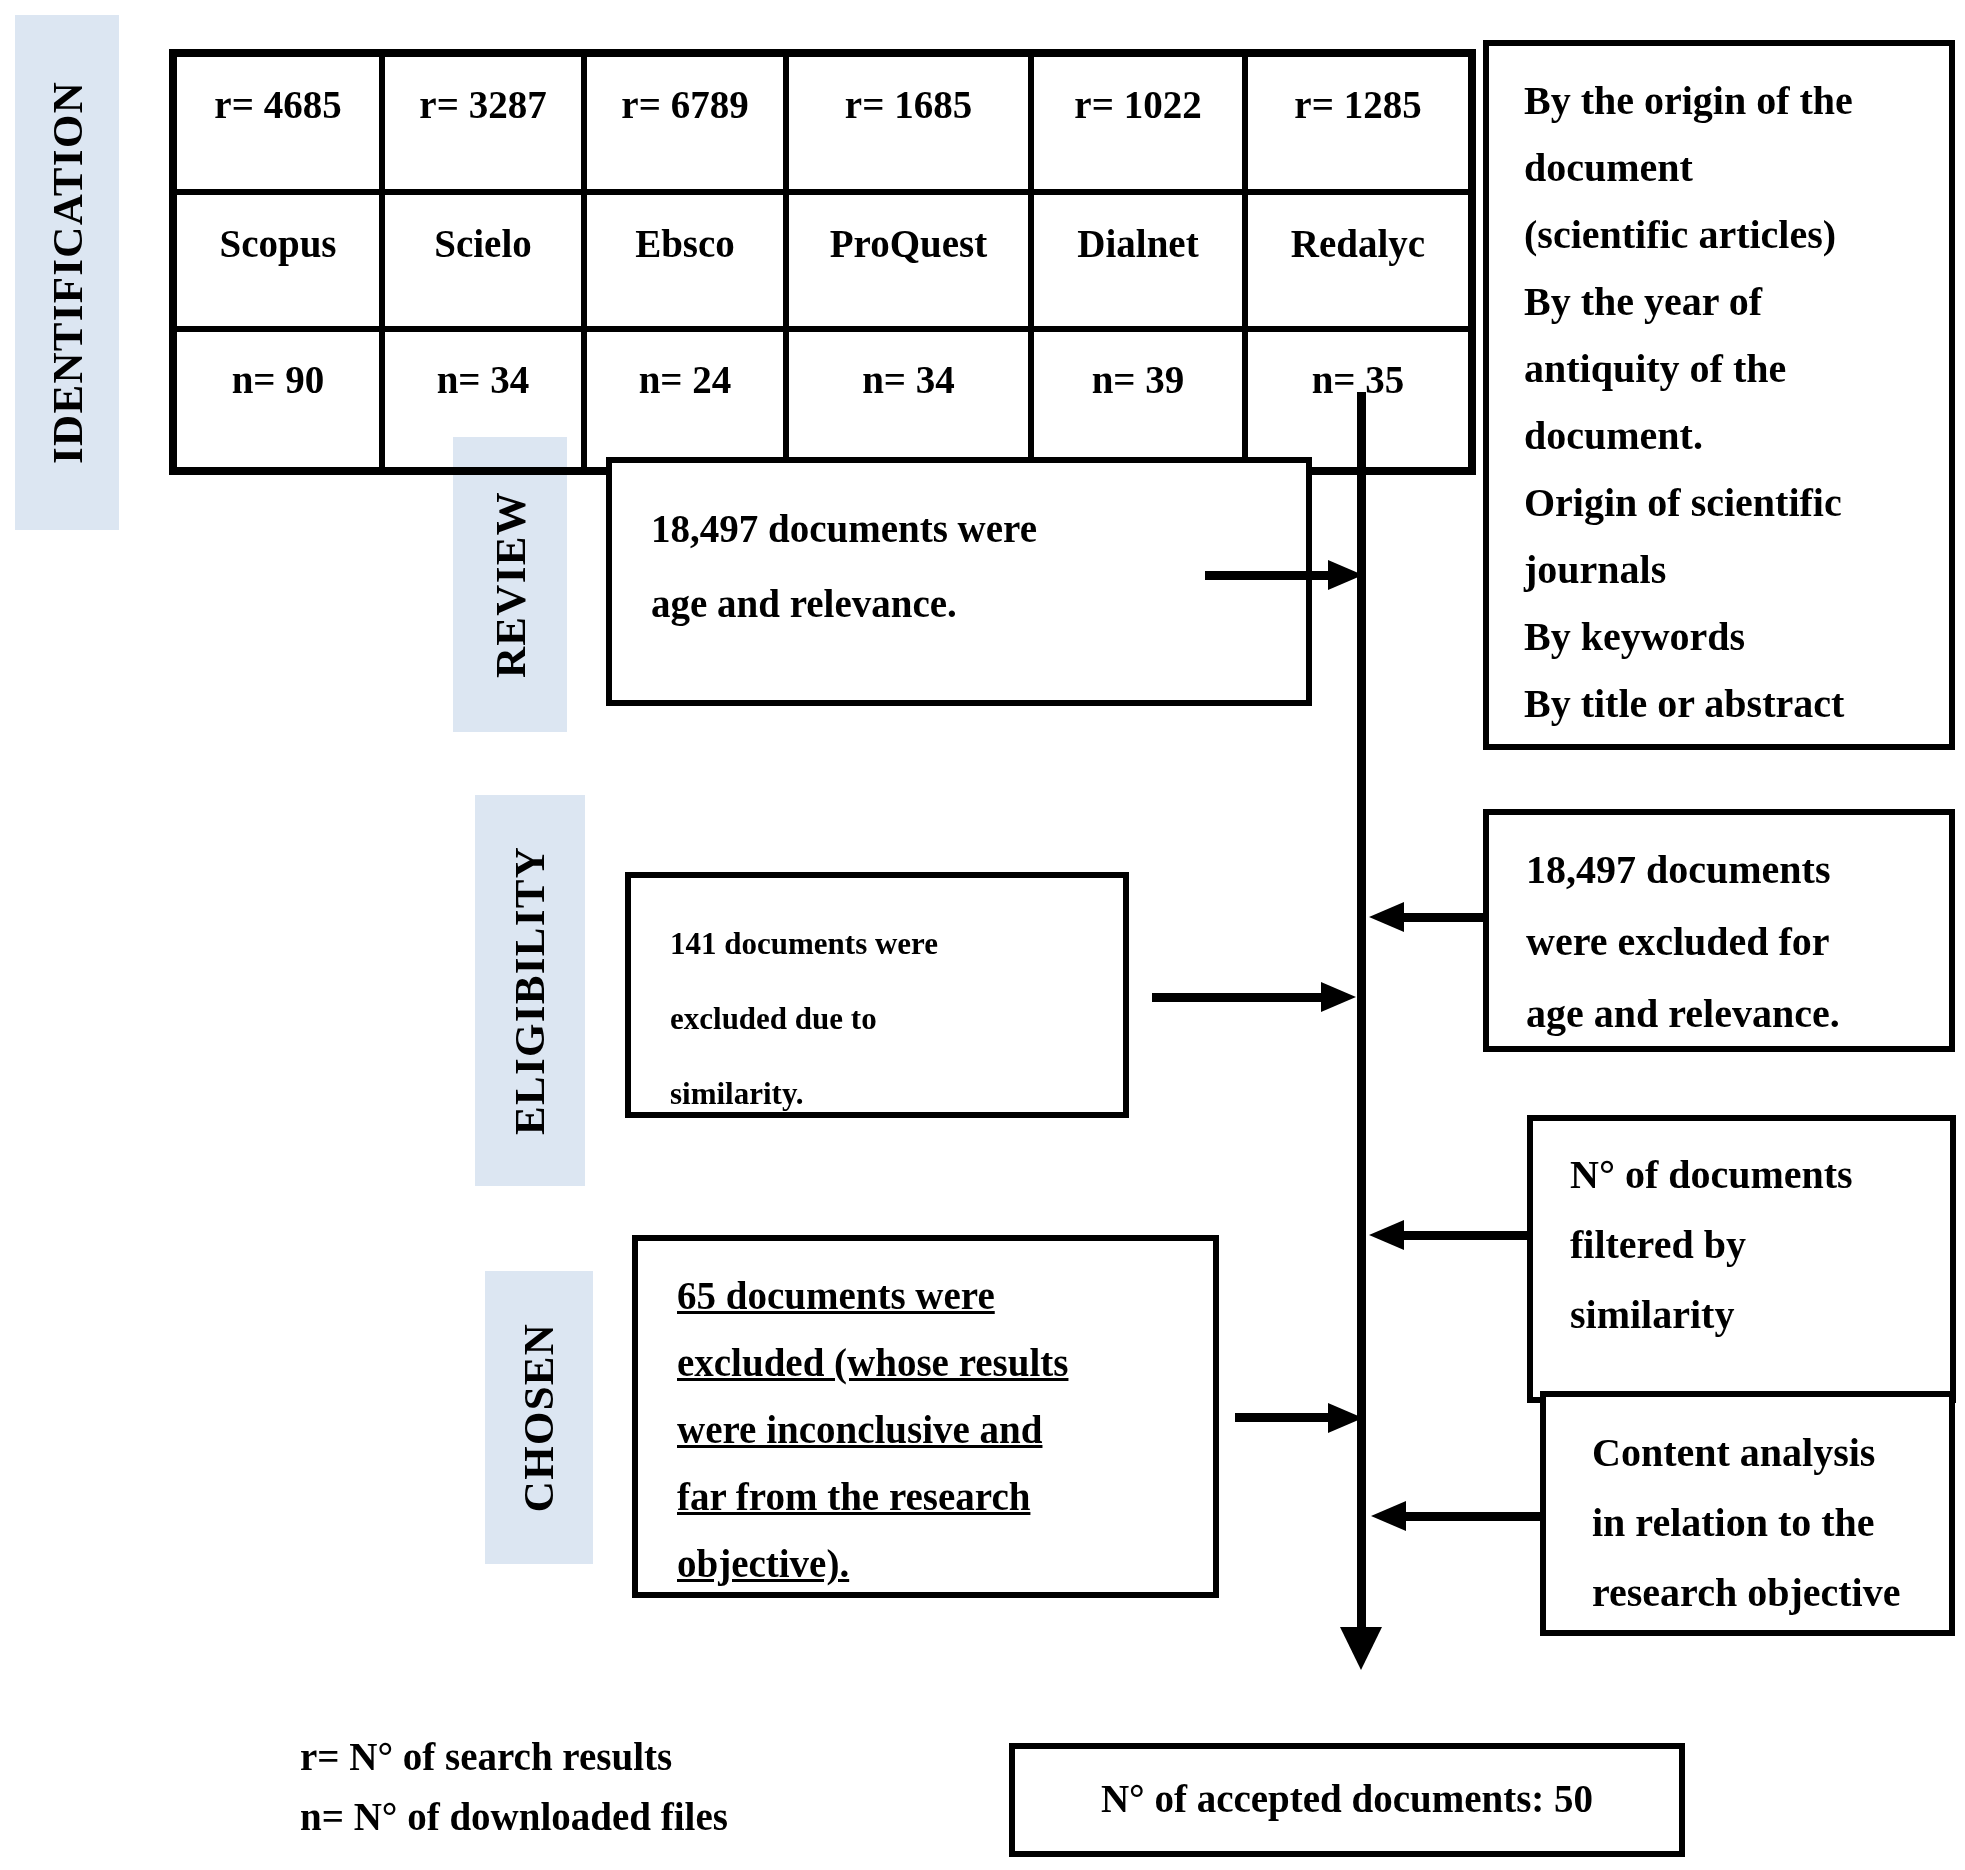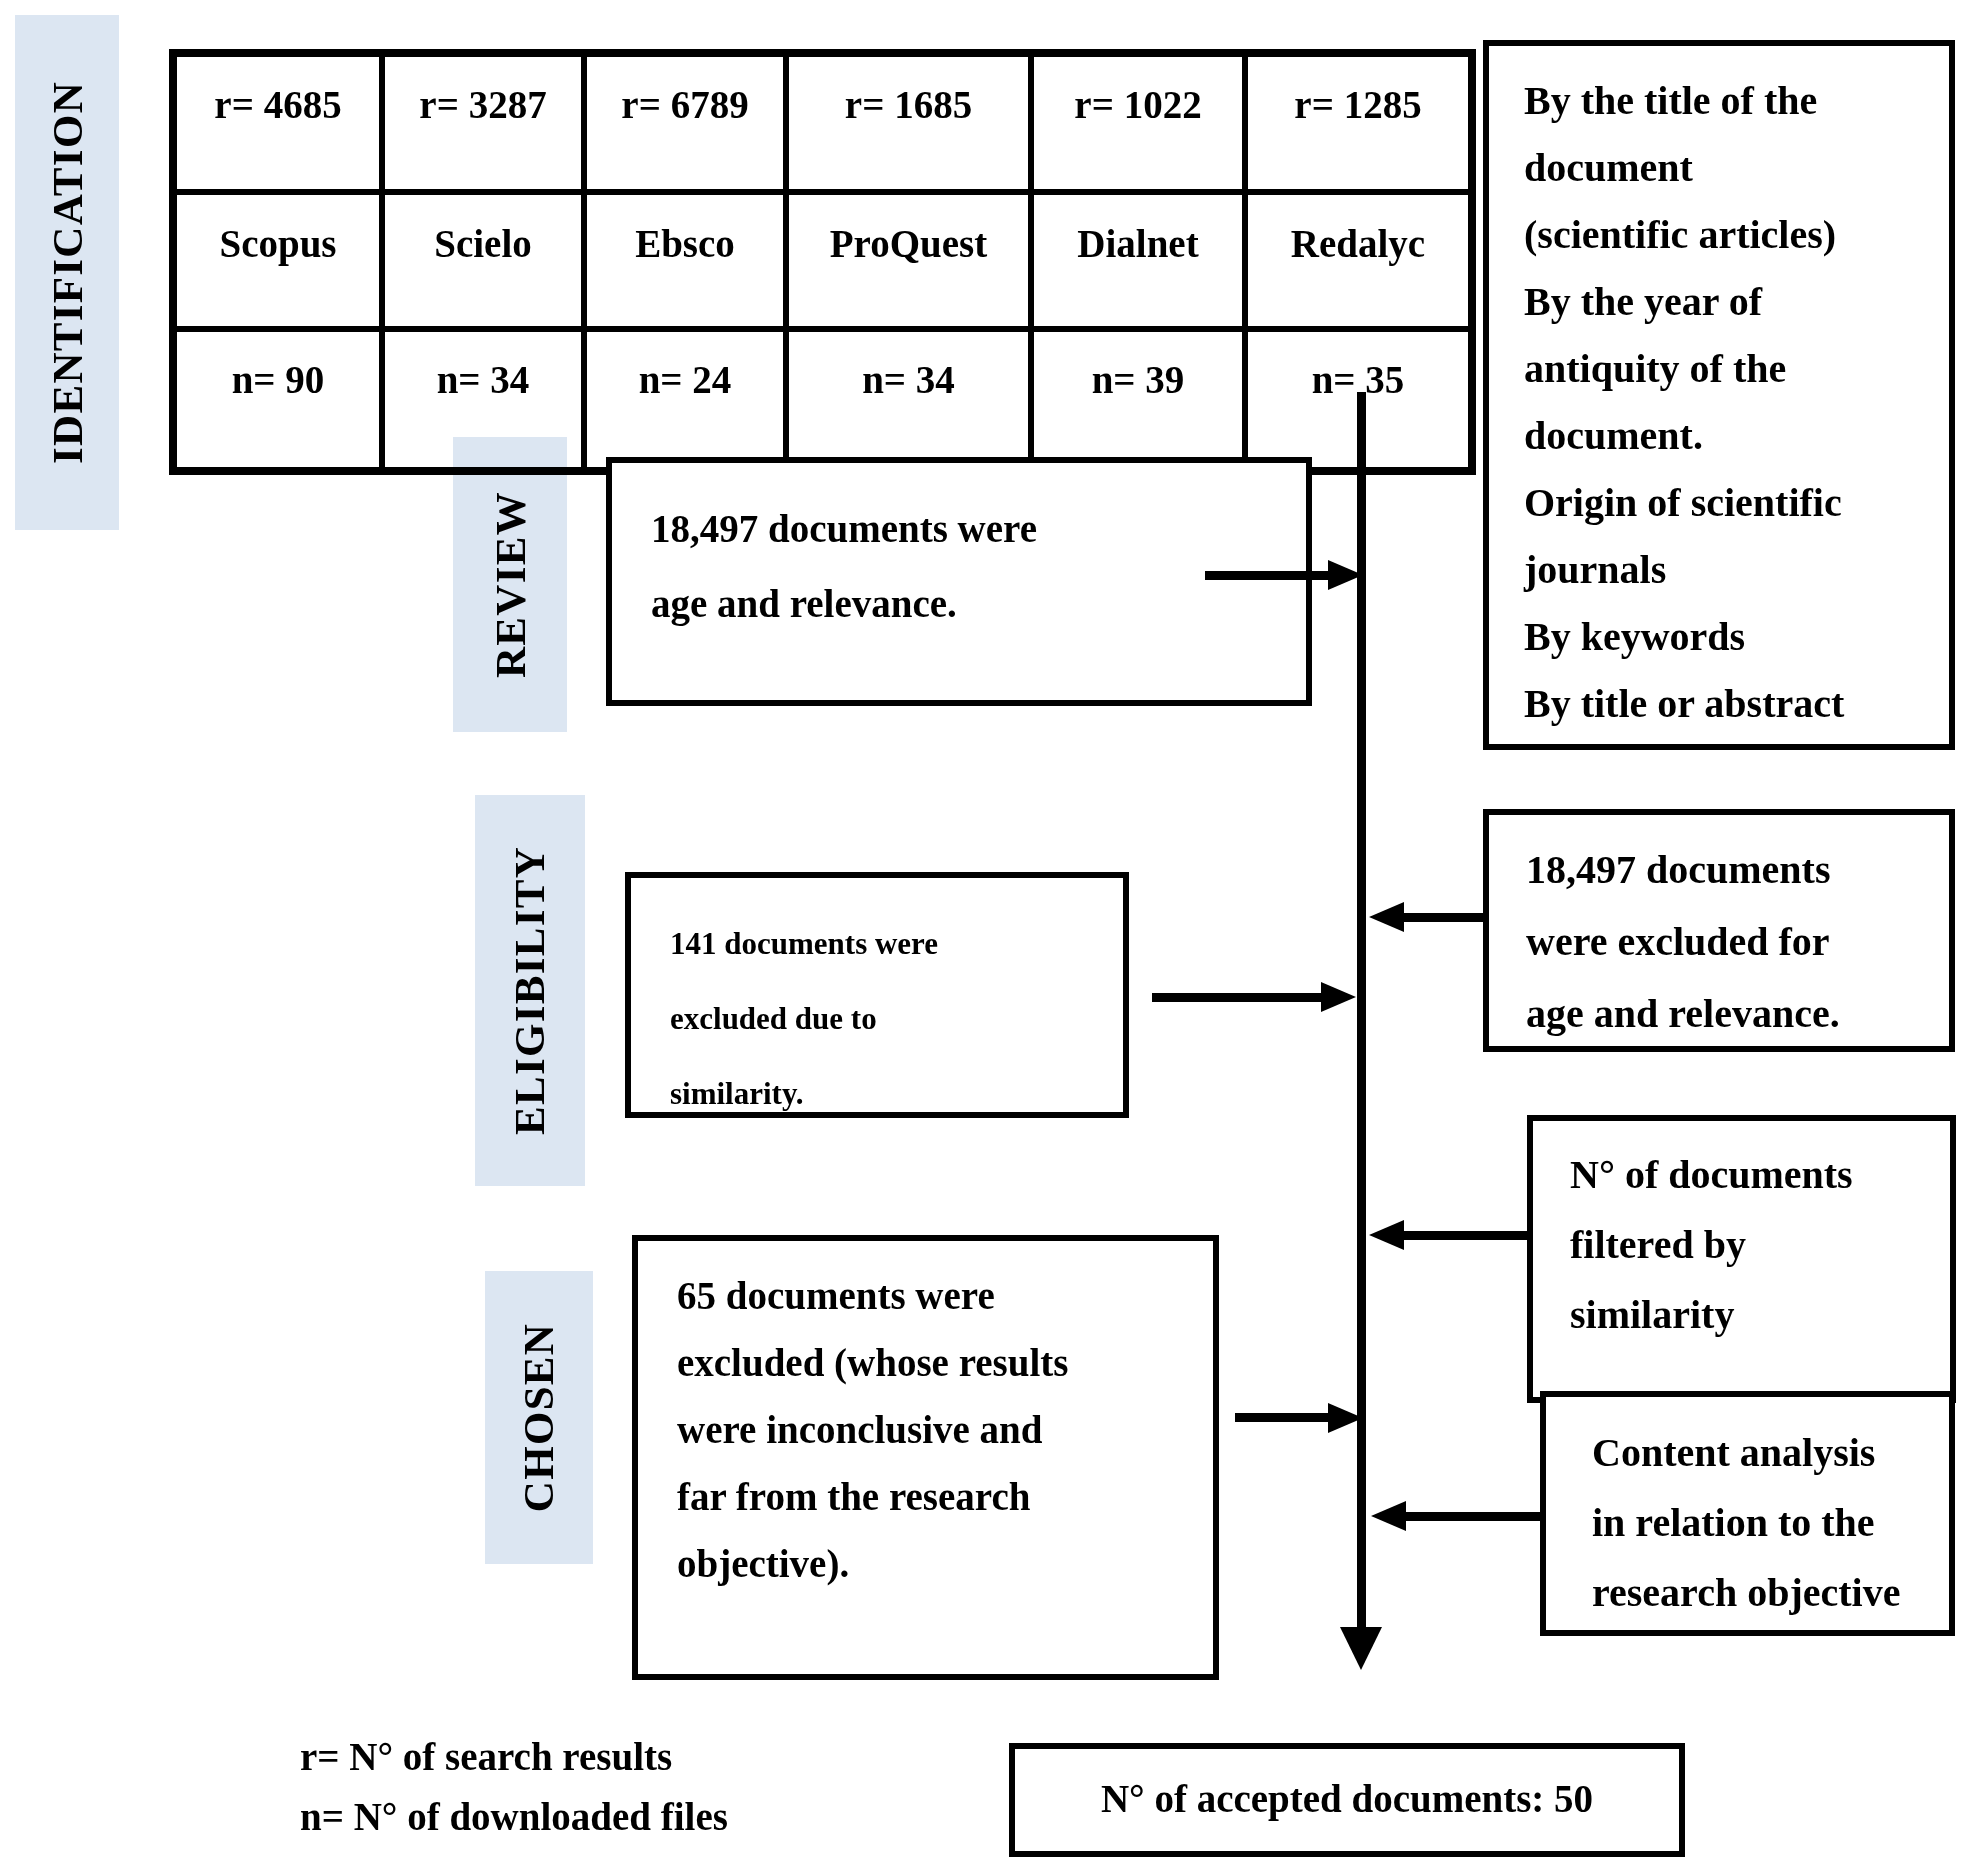--- a/index.html
+++ b/index.html
@@ -134,21 +134,21 @@
       <td>n= 34</td>
       <td>n= 24</td>
       <td>n= 34</td>
       <td>n= 39</td>
       <td>n= 35</td>
     </tr>
   </tbody>
     </table>
 
   <div class="fbox" style="left:1483px; top:40px; width:472px; height:710px; padding:21.4px 13.4px 0 35px; font-size:40px; line-height:67px;">
-    <span class="line">By the title of the</span>
+    <span class="line">By the origin of the</span>
     <span class="line">document</span>
     <span class="line">(scientific articles)</span>
     <span class="line">By the year of</span>
     <span class="line">antiquity of the</span>
     <span class="line">document.</span>
     <span class="line">Origin of scientific</span>
     <span class="line">journals</span>
     <span class="line">By keywords</span>
     <span class="line">By title or abstract</span>
   </div>
@@ -157,21 +157,21 @@
     <span class="line">18,497 documents were</span>
     <span class="line">age and relevance.</span>
   </div>
 
   <div class="fbox" style="left:625px; top:872px; width:504px; height:246px; padding:28px 6.7px 0 39px; font-size:31px; line-height:75px;">
     <span class="line">141 documents were</span>
     <span class="line">excluded due to</span>
     <span class="line">similarity.</span>
   </div>
 
-  <div class="fbox" style="left:632px; top:1235px; width:587px; height:445px; padding:21.4px 6.7px 0 39px; font-size:39px; line-height:67px;">
+  <div class="fbox" style="left:632px; top:1235px; width:587px; height:363px; padding:21.4px 6.7px 0 39px; font-size:39px; line-height:67px;text-decoration:underline;">
     <span class="line">65 documents were</span>
     <span class="line">excluded (whose results</span>
     <span class="line">were inconclusive and</span>
     <span class="line">far from the research</span>
     <span class="line">objective).</span>
   </div>
 
   <div class="fbox" style="left:1483px; top:809px; width:472px; height:243px; padding:19px 6.7px 0 37px; font-size:40px; line-height:72px;">
     <span class="line">18,497 documents</span>
     <span class="line">were excluded for</span>

